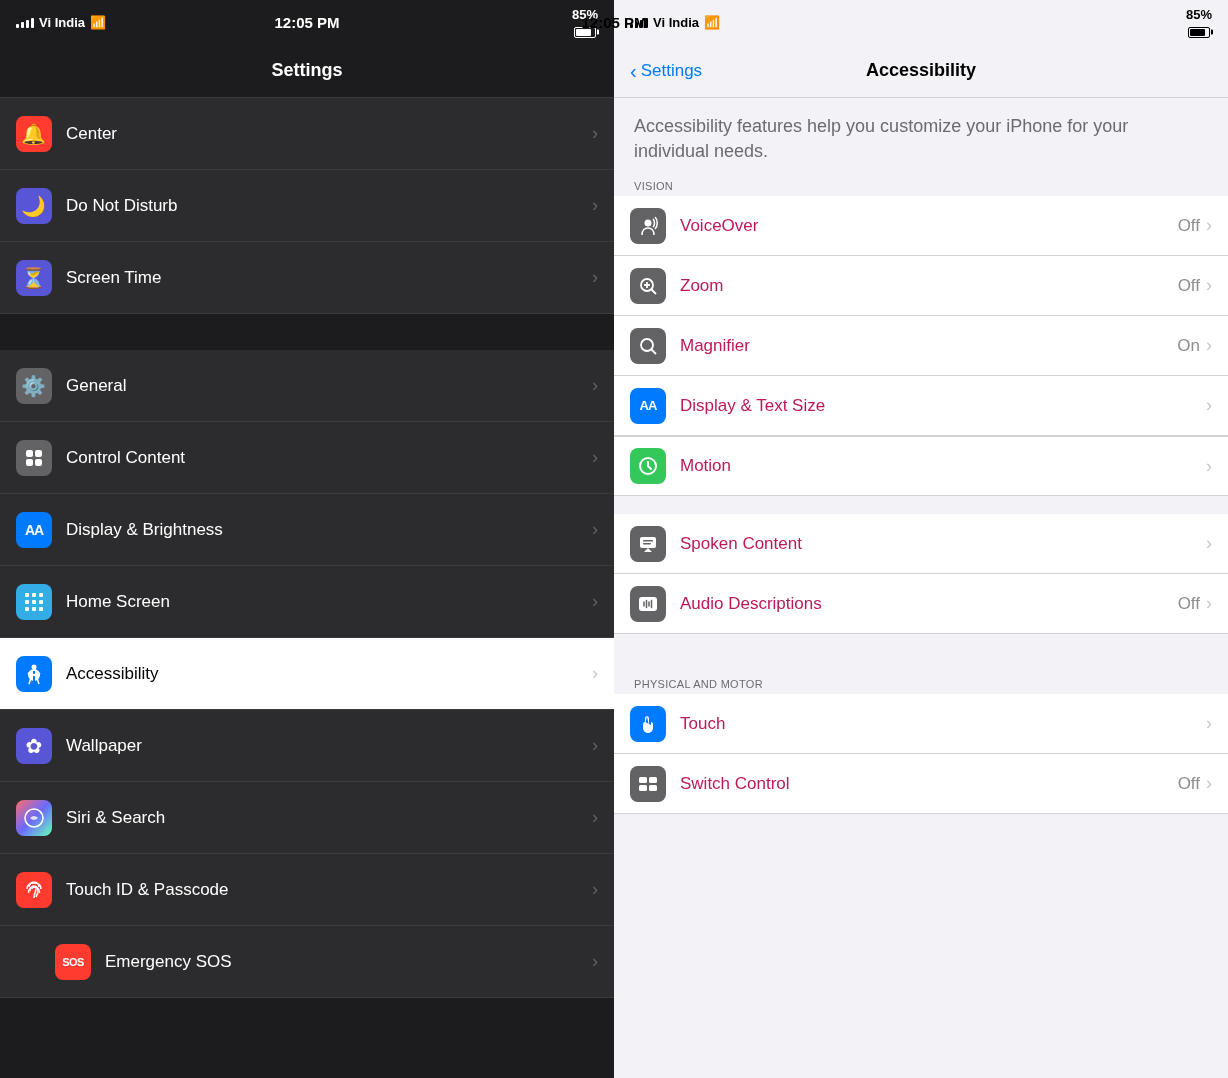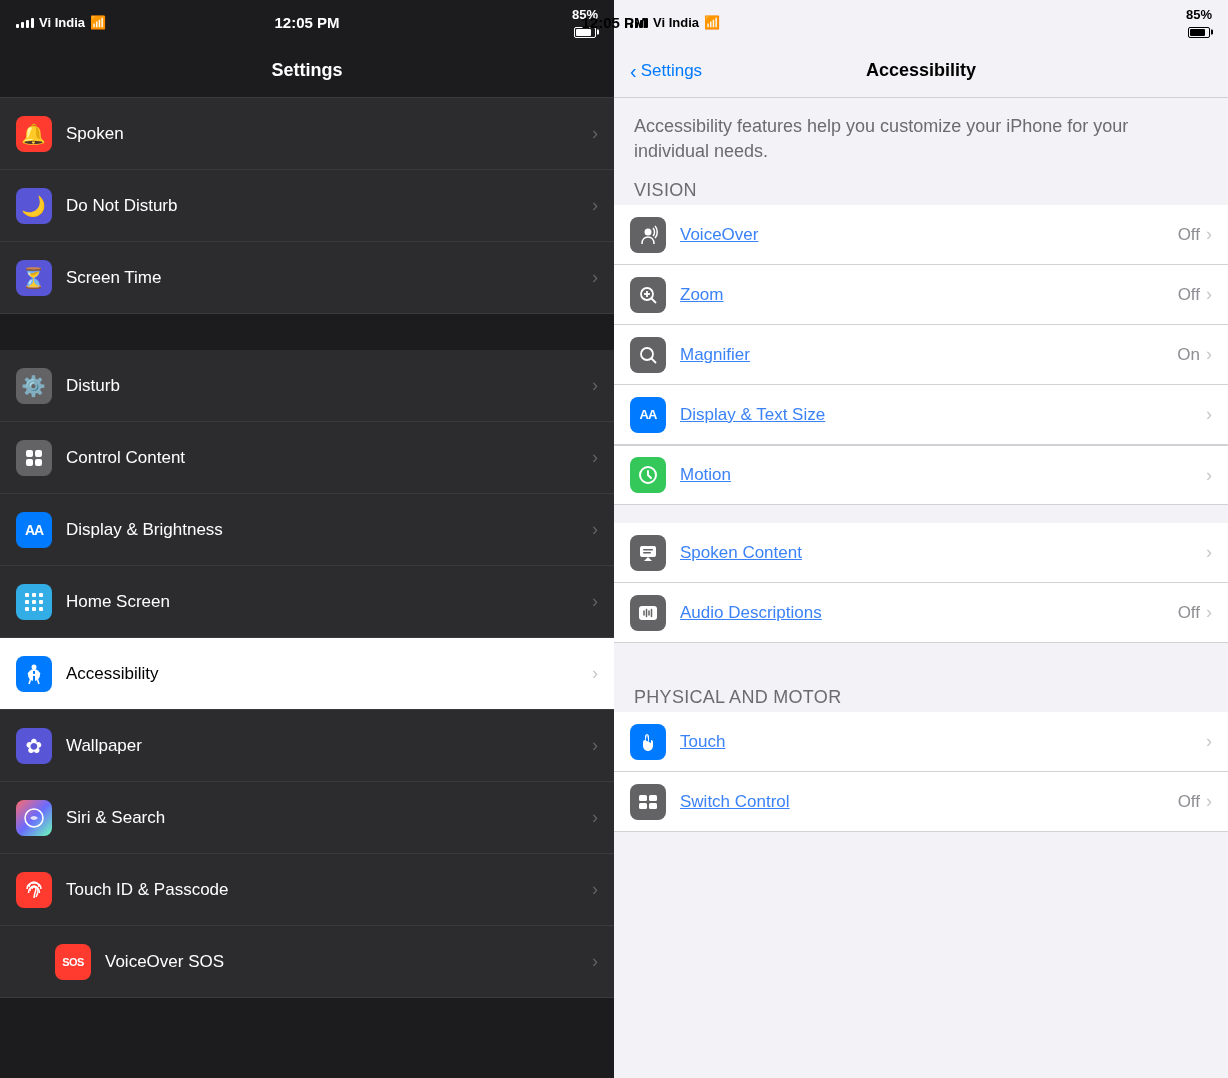--- a/index.html
+++ b/index.html
@@ -242,21 +242,21 @@
     .accessibility-description {
       padding: 16px 20px 8px;
       font-size: 18px;
       color: #6c6c70;
       line-height: 1.4;
       background: #f2f2f7;
     }
 
     .section-header {
       padding: 8px 20px 4px;
-      font-size: 18px;
+      font-size: 11px;
       font-weight: 400;
       color: #6c6c70;
       letter-spacing: 0.3px;
       background: #f2f2f7;
     }
 
     .acc-row {
       display: flex;
       align-items: center;
       padding: 0 16px;
@@ -275,22 +275,21 @@
       justify-content: center;
       margin-right: 14px;
       flex-shrink: 0;
       font-size: 18px;
       color: #fff;
     }
 
     .acc-row-label {
       flex: 1;
       font-size: 17px;
-      color: #3b82f6;
-      text-decoration: underline;
+      color: #be185d;
     }
 
     .acc-row-value {
       font-size: 17px;
       color: #8e8e93;
       margin-right: 6px;
     }
 
     .acc-row-chevron {
       color: #c7c7cc;
@@ -343,41 +342,41 @@
   </div>
 
   <div class="nav-bar">
     <span class="nav-title">Settings</span>
   </div>
 
   <div class="settings-list">
 
     <div class="settings-row">
       <div class="row-icon bg-red">🔔</div>
-      <span class="row-title">Spoken</span>
+      <span class="row-title">Center</span>
       <span class="row-chevron">›</span>
     </div>
 
     <div class="settings-row">
       <div class="row-icon" style="background:#5856d6;">🌙</div>
       <span class="row-title">Do Not Disturb</span>
       <span class="row-chevron">›</span>
     </div>
 
     <div class="settings-row">
       <div class="row-icon" style="background:#5856d6;">⏳</div>
       <span class="row-title">Screen Time</span>
       <span class="row-chevron">›</span>
     </div>
 
     <div class="section-spacer"></div>
 
     <div class="settings-row">
       <div class="row-icon" style="background:#636366;">⚙️</div>
-      <span class="row-title">Disturb</span>
+      <span class="row-title">General</span>
       <span class="row-chevron">›</span>
     </div>
 
     <div class="settings-row">
       <div class="row-icon" style="background:#636366;">
         <svg width="20" height="20" viewBox="0 0 20 20" fill="white">
           <rect x="2" y="2" width="7" height="7" rx="2"></rect>
           <rect x="11" y="2" width="7" height="7" rx="2"></rect>
           <rect x="2" y="11" width="7" height="7" rx="2"></rect>
           <rect x="11" y="11" width="7" height="7" rx="2"></rect>
@@ -451,21 +450,21 @@
           <path d="M7 12 C7 9 9 7 11 7 C13 7 15 9 15 12 C15 14 14 16 13 18"></path>
           <path d="M5.5 14 C5.5 10 8 7.5 11 7.5 C14 7.5 16.5 10 16.5 14"></path>
         </svg>
       </div>
       <span class="row-title">Touch ID &amp; Passcode</span>
       <span class="row-chevron">›</span>
     </div>
 
     <div class="settings-row">
       <div class="row-icon" style="background:#ff3b30; font-size:11px; font-weight:800; letter-spacing:-0.5px;margin-left:39px;">SOS</div>
-      <span class="row-title">VoiceOver SOS</span>
+      <span class="row-title">Emergency SOS</span>
       <span class="row-chevron">›</span>
     </div>
 
   </div>
 </div>
 
 <div class="right-panel">
 
   <div class="status-bar white-bg">
     <div class="status-left dark">

